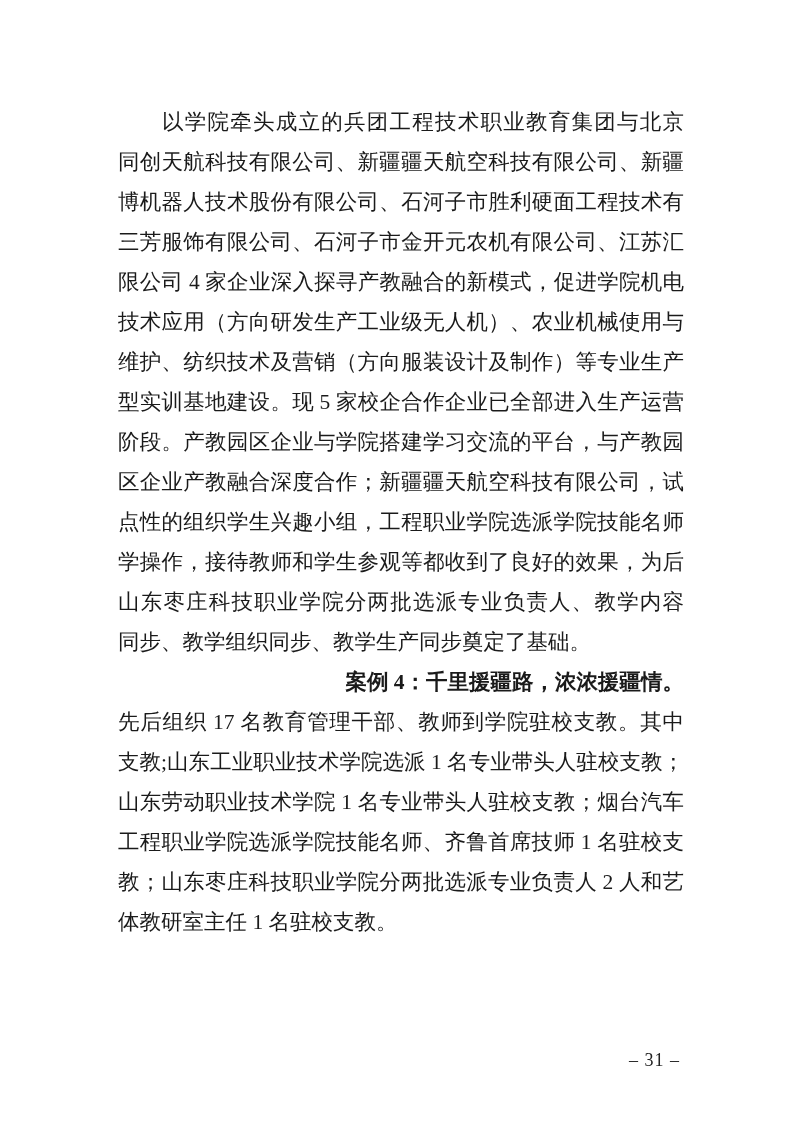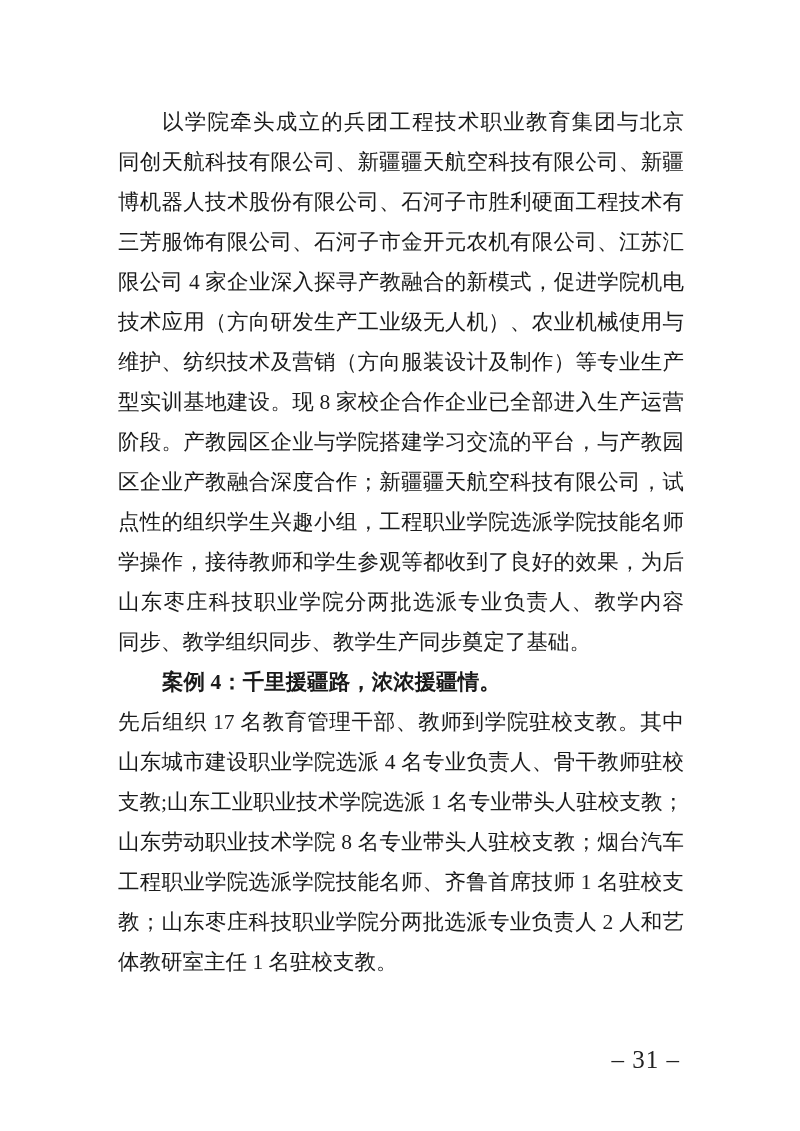--- a/index.html
+++ b/index.html
@@ -33,54 +33,54 @@
     white-space: normal;
     text-align: justify;
     text-align-last: justify;
     text-justify: inter-character;
   }
   .line.indent {
     text-indent: 44px;
   }
   .line.bold {
     font-weight: bold;
+    text-align: right;
   }
   .page-number {
     position: absolute;
     top: 1046px;
     right: 120px;
-    font-size: 25px;
+    font-size: 18px;
     line-height: 28px;
     letter-spacing: 1px;
     color: #222222;
   }
 </style>
 </head>
 <body>
 
 <div class="page" style="background: rgb(255, 255, 255); color: rgb(26, 26, 26);">
   <div class="text-column">
 
   <div class="line indent fill">以学院牵头成立的兵团工程技术职业教育集团与北京</div>
       <div class="line fill">同创天航科技有限公司、新疆疆天航空科技有限公司、新疆</div>
       <div class="line fill">博机器人技术股份有限公司、石河子市胜利硬面工程技术有</div>
       <div class="line fill">三芳服饰有限公司、石河子市金开元农机有限公司、江苏汇</div>
       <div class="line fill">限公司 4 家企业深入探寻产教融合的新模式，促进学院机电</div>
       <div class="line fill">技术应用（方向研发生产工业级无人机）、农业机械使用与</div>
       <div class="line fill">维护、纺织技术及营销（方向服装设计及制作）等专业生产</div>
-      <div class="line fill">型实训基地建设。现 8 家校企合作企业已全部进入生产运营</div>
+      <div class="line fill">型实训基地建设。现 5 家校企合作企业已全部进入生产运营</div>
       <div class="line fill">阶段。产教园区企业与学院搭建学习交流的平台，与产教园</div>
       <div class="line fill">区企业产教融合深度合作；新疆疆天航空科技有限公司，试</div>
       <div class="line fill">点性的组织学生兴趣小组，工程职业学院选派学院技能名师</div>
       <div class="line fill">学操作，接待教师和学生参观等都收到了良好的效果，为后</div>
       <div class="line fill">山东枣庄科技职业学院分两批选派专业负责人、教学内容</div>
       <div class="line">同步、教学组织同步、教学生产同步奠定了基础。</div>
       <div class="line bold indent">案例 4：千里援疆路，浓浓援疆情。</div>
       <div class="line fill">先后组织 17 名教育管理干部、教师到学院驻校支教。其中</div>
-      <div class="line fill">山东城市建设职业学院选派 4 名专业负责人、骨干教师驻校</div>
       <div class="line fill">支教;山东工业职业技术学院选派 1 名专业带头人驻校支教；</div>
-      <div class="line fill">山东劳动职业技术学院 8 名专业带头人驻校支教；烟台汽车</div>
+      <div class="line fill">山东劳动职业技术学院 1 名专业带头人驻校支教；烟台汽车</div>
       <div class="line fill">工程职业学院选派学院技能名师、齐鲁首席技师 1 名驻校支</div>
       <div class="line fill">教；山东枣庄科技职业学院分两批选派专业负责人 2 人和艺</div>
       <div class="line">体教研室主任 1 名驻校支教。</div>
     </div>
   <div class="page-number">– 31 –</div>
 </div>
 
 </body></html>

